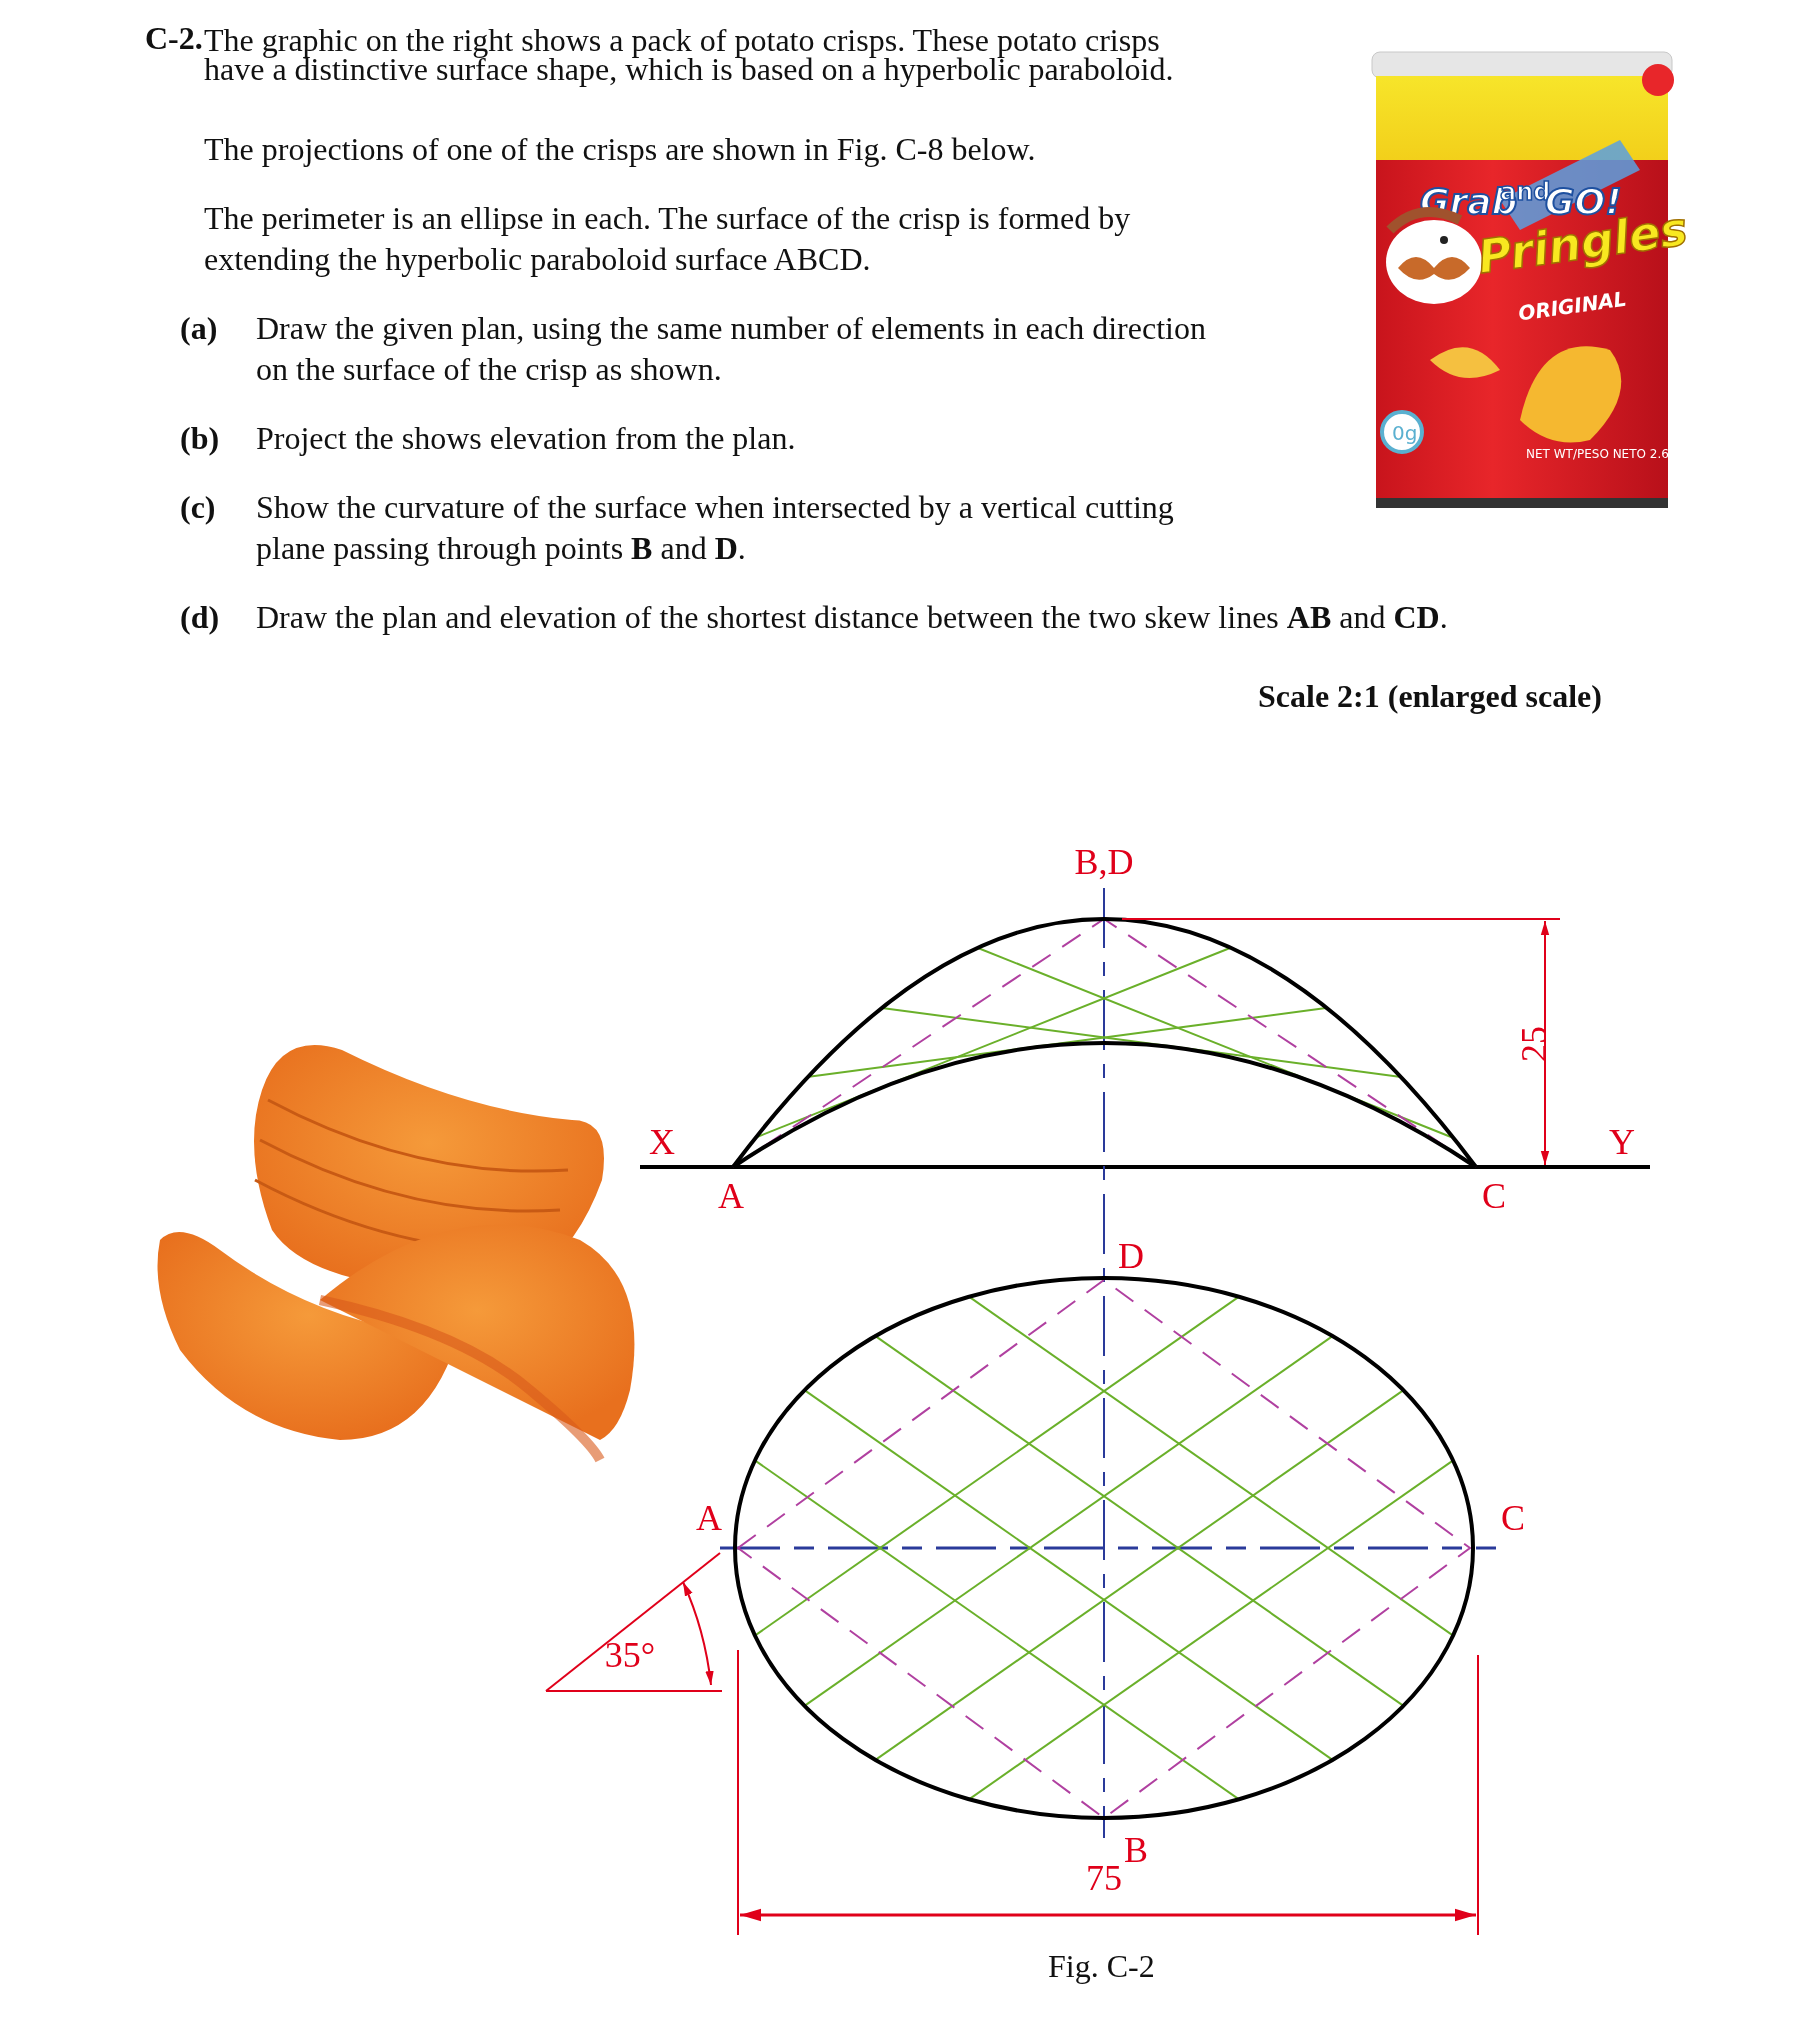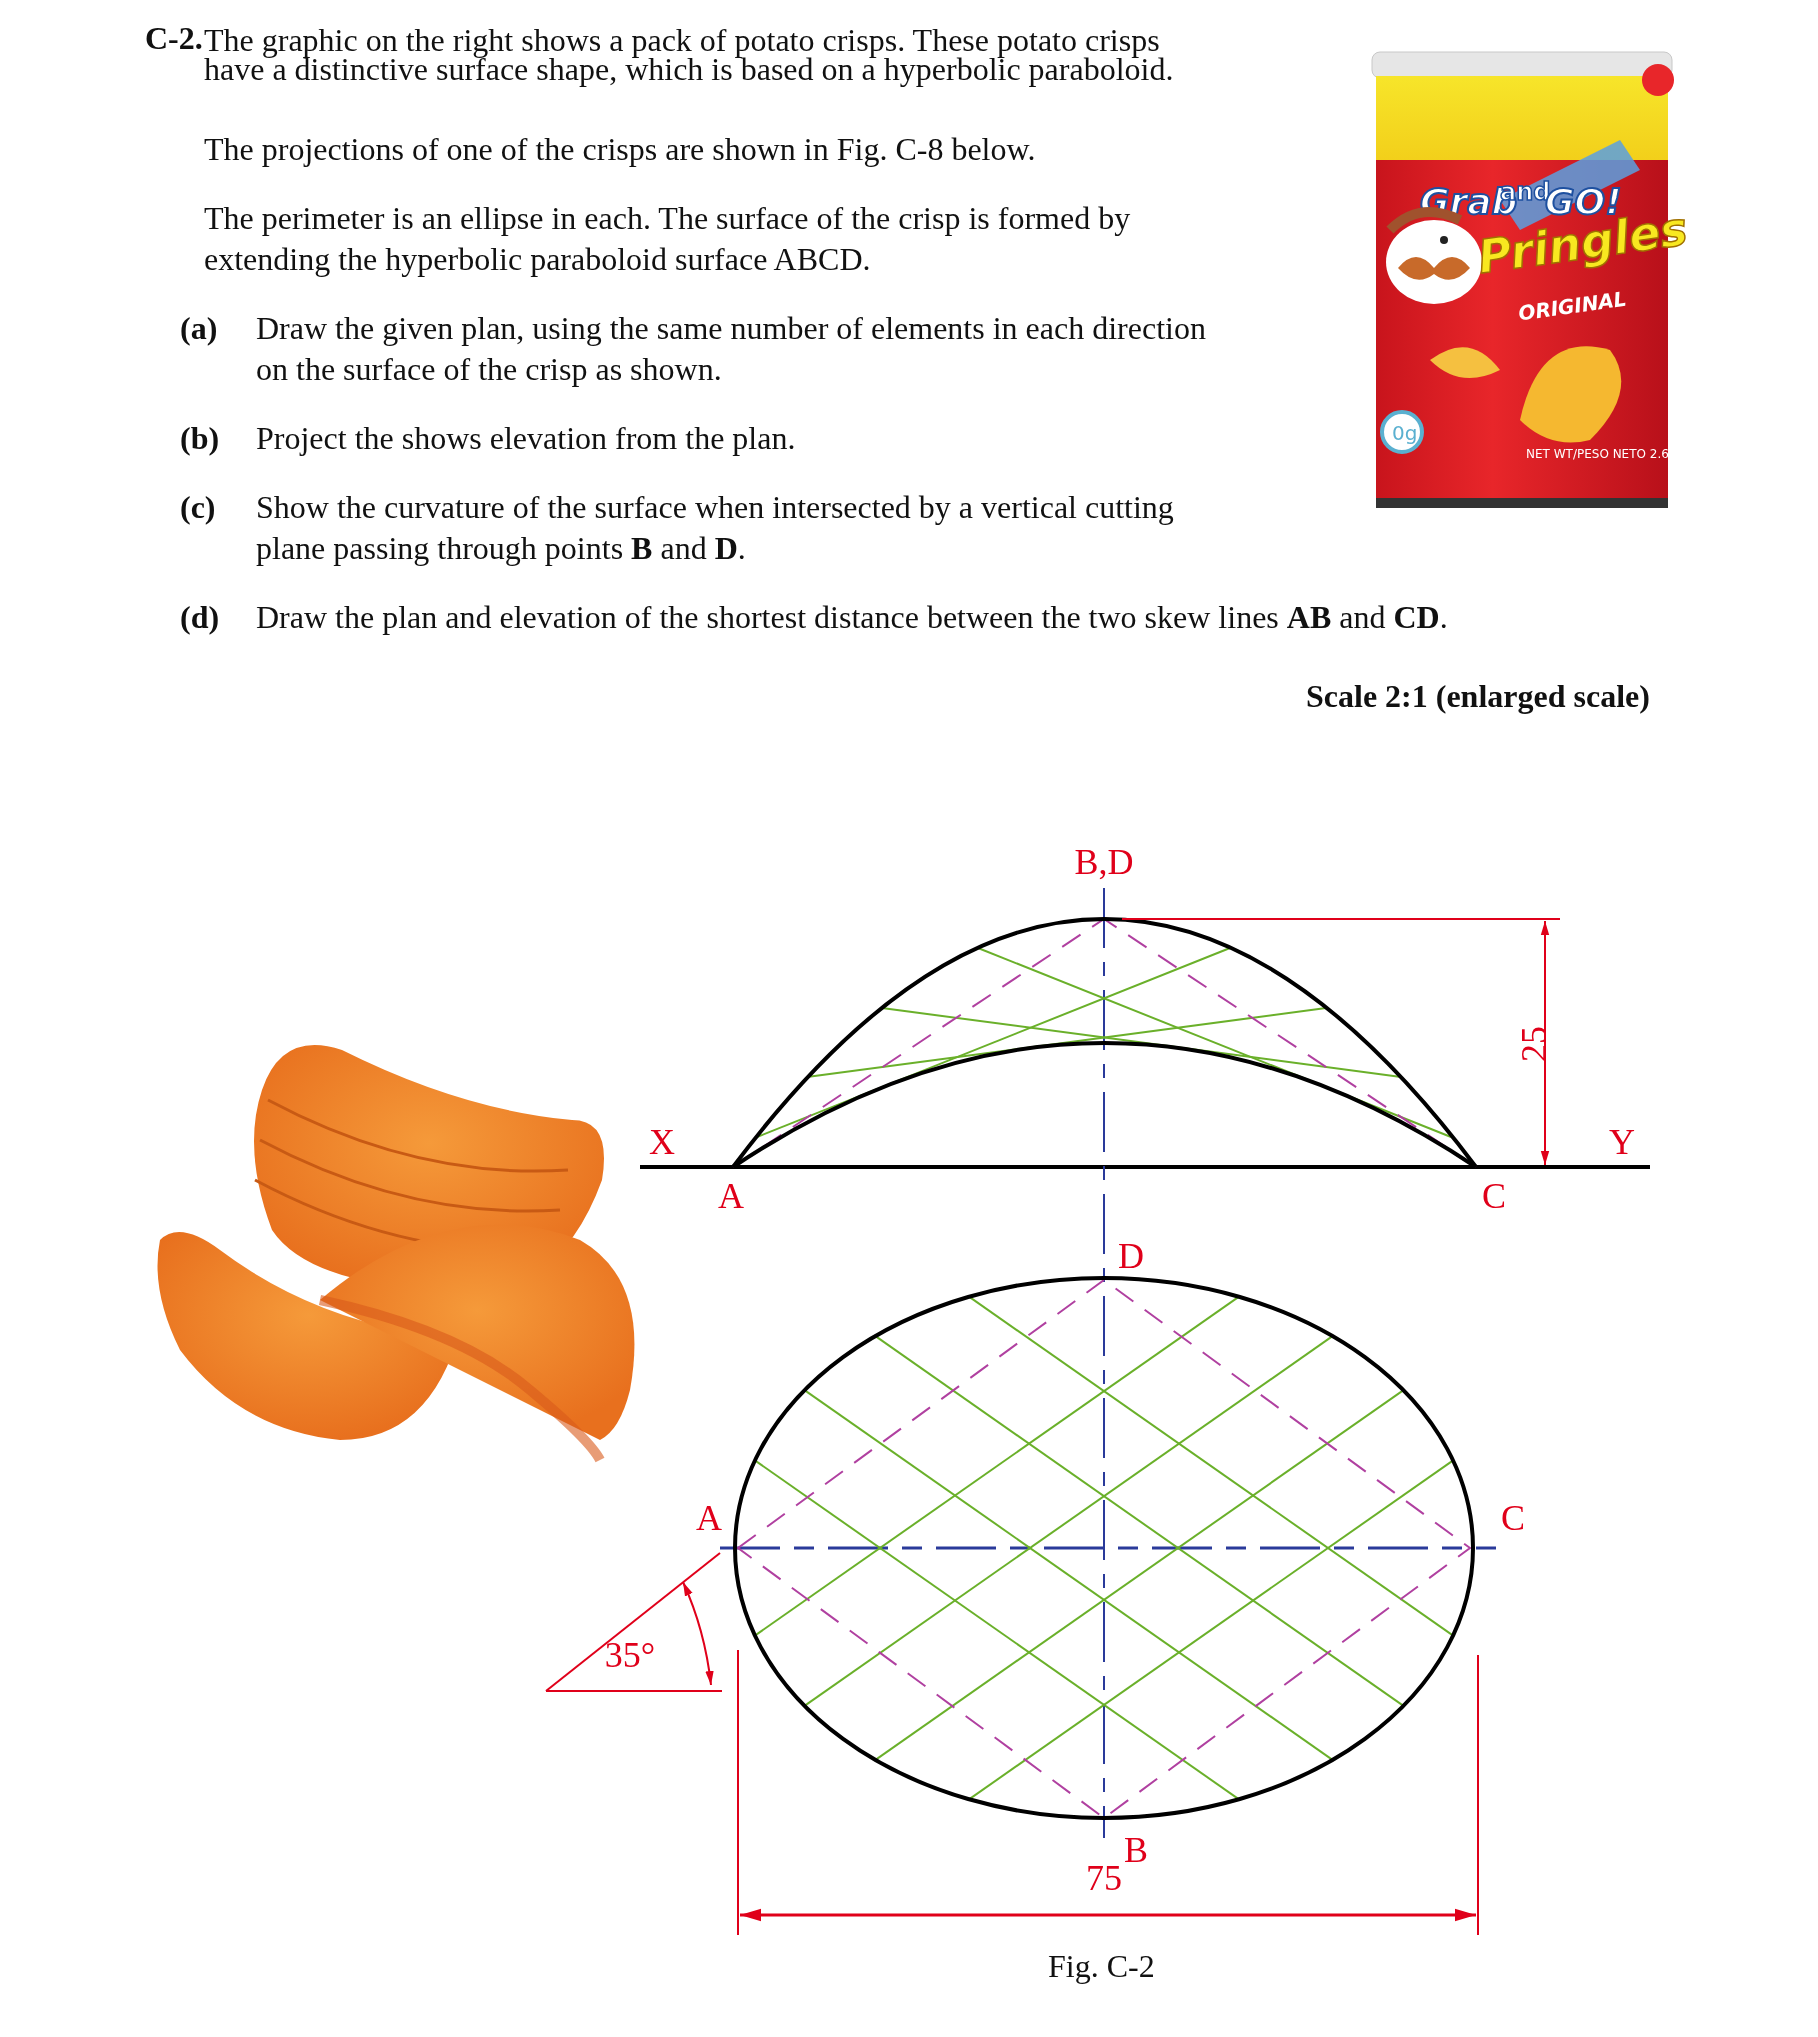--- a/index.html
+++ b/index.html
@@ -3,21 +3,21 @@
 <meta charset="utf-8">
 <style>
   html,body{margin:0;padding:0;background:#fff;}
   body{width:1818px;height:2037px;position:relative;overflow:hidden;font-family:"Liberation Serif","DejaVu Serif",serif;color:#111;}
   .b{font-weight:normal;}
   .qnum{position:absolute;left:105px;top:20px;font-size:32px;font-weight:bold;margin-left:40px;}
   .para{position:absolute;left:196px;font-size:32px;line-height:41px;margin-left:8px;}
   .part{position:absolute;left:180px;font-size:32px;line-height:41px;}
   .part .lbl{position:absolute;left:0;font-weight:bold;}
   .part .body{position:absolute;left:76px;white-space:nowrap;}
-  .scale{position:absolute;left:1258px;top:678px;font-size:32px;font-weight:bold;margin-left:48px;}
+  .scale{position:absolute;left:1258px;top:678px;font-size:32px;font-weight:bold;}
   .fig{position:absolute;left:1048px;top:1948px;font-size:32px;font-weight:normal;}
   svg{position:absolute;left:0;top:0;}
   .lab{font-family:"Liberation Serif","DejaVu Serif",serif;fill:#e0001a;font-size:36px;}
 </style>
 </head>
 <body>
 
 <div class="qnum">C-2.</div>
 <div class="para" style="top:20px">The graphic on the right shows a pack of potato crisps.  These potato crisps</div>
 <div class="para" style="top:49px">have a distinctive surface shape, which is based on a hyperbolic paraboloid.</div>

